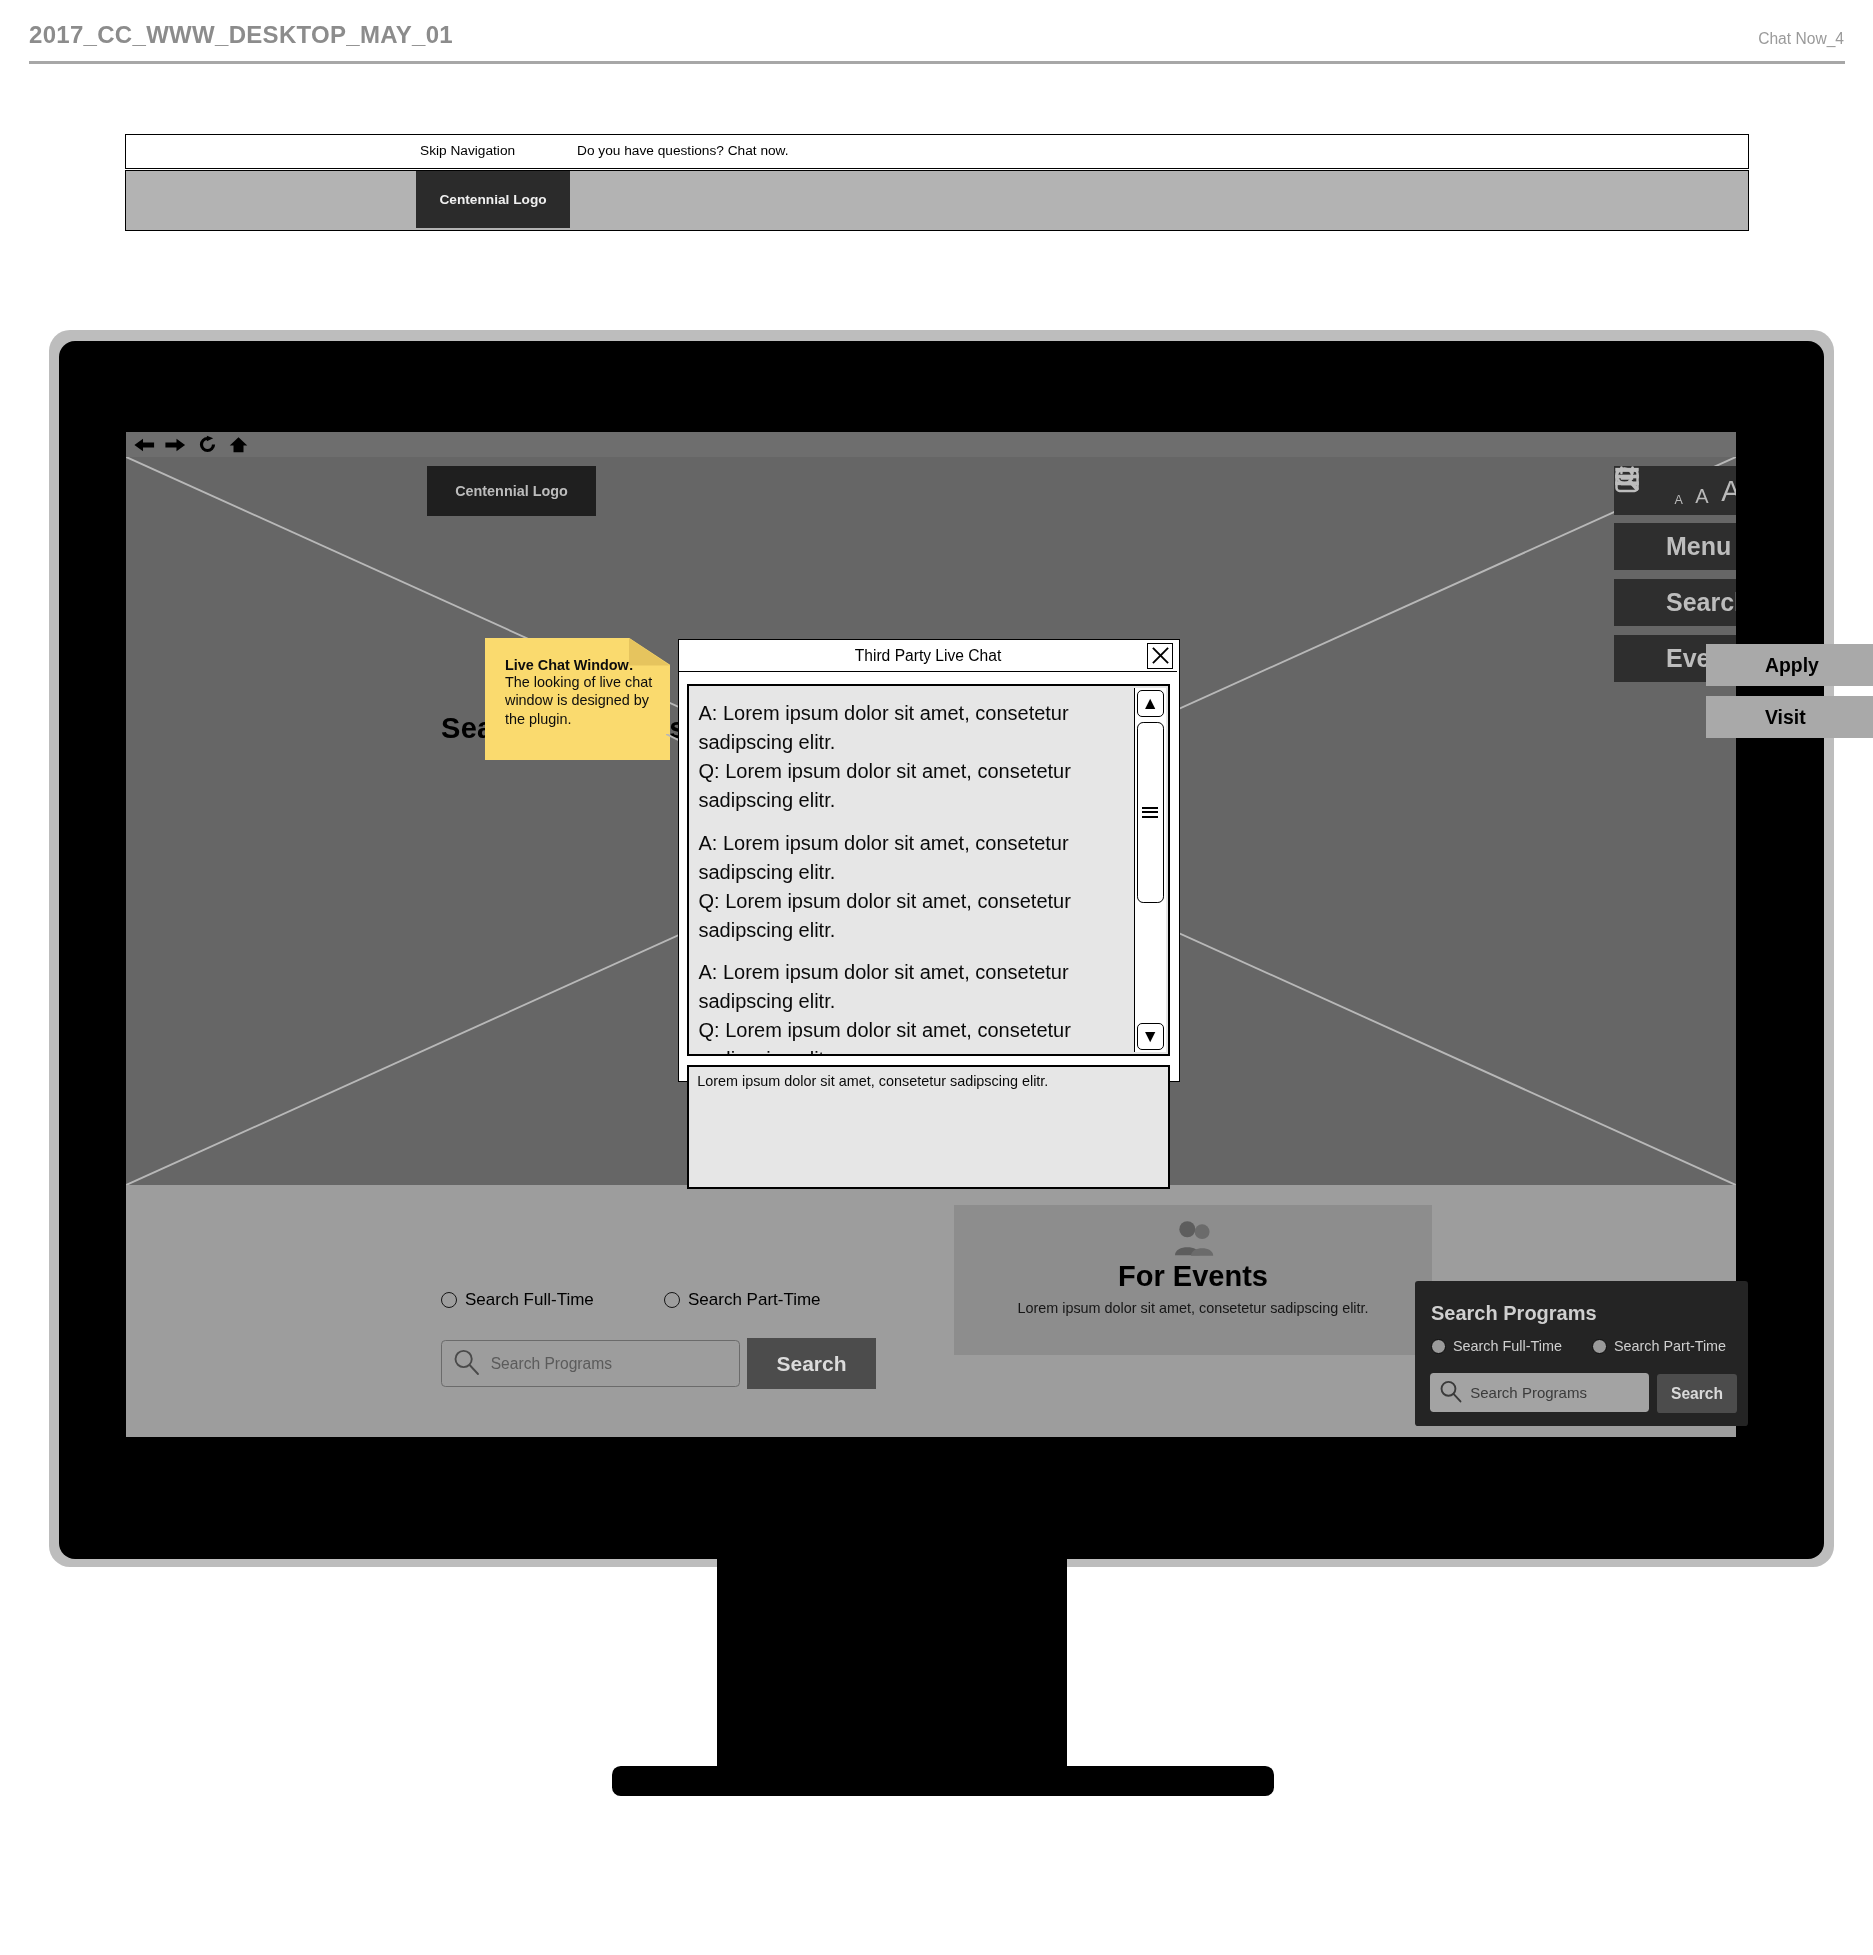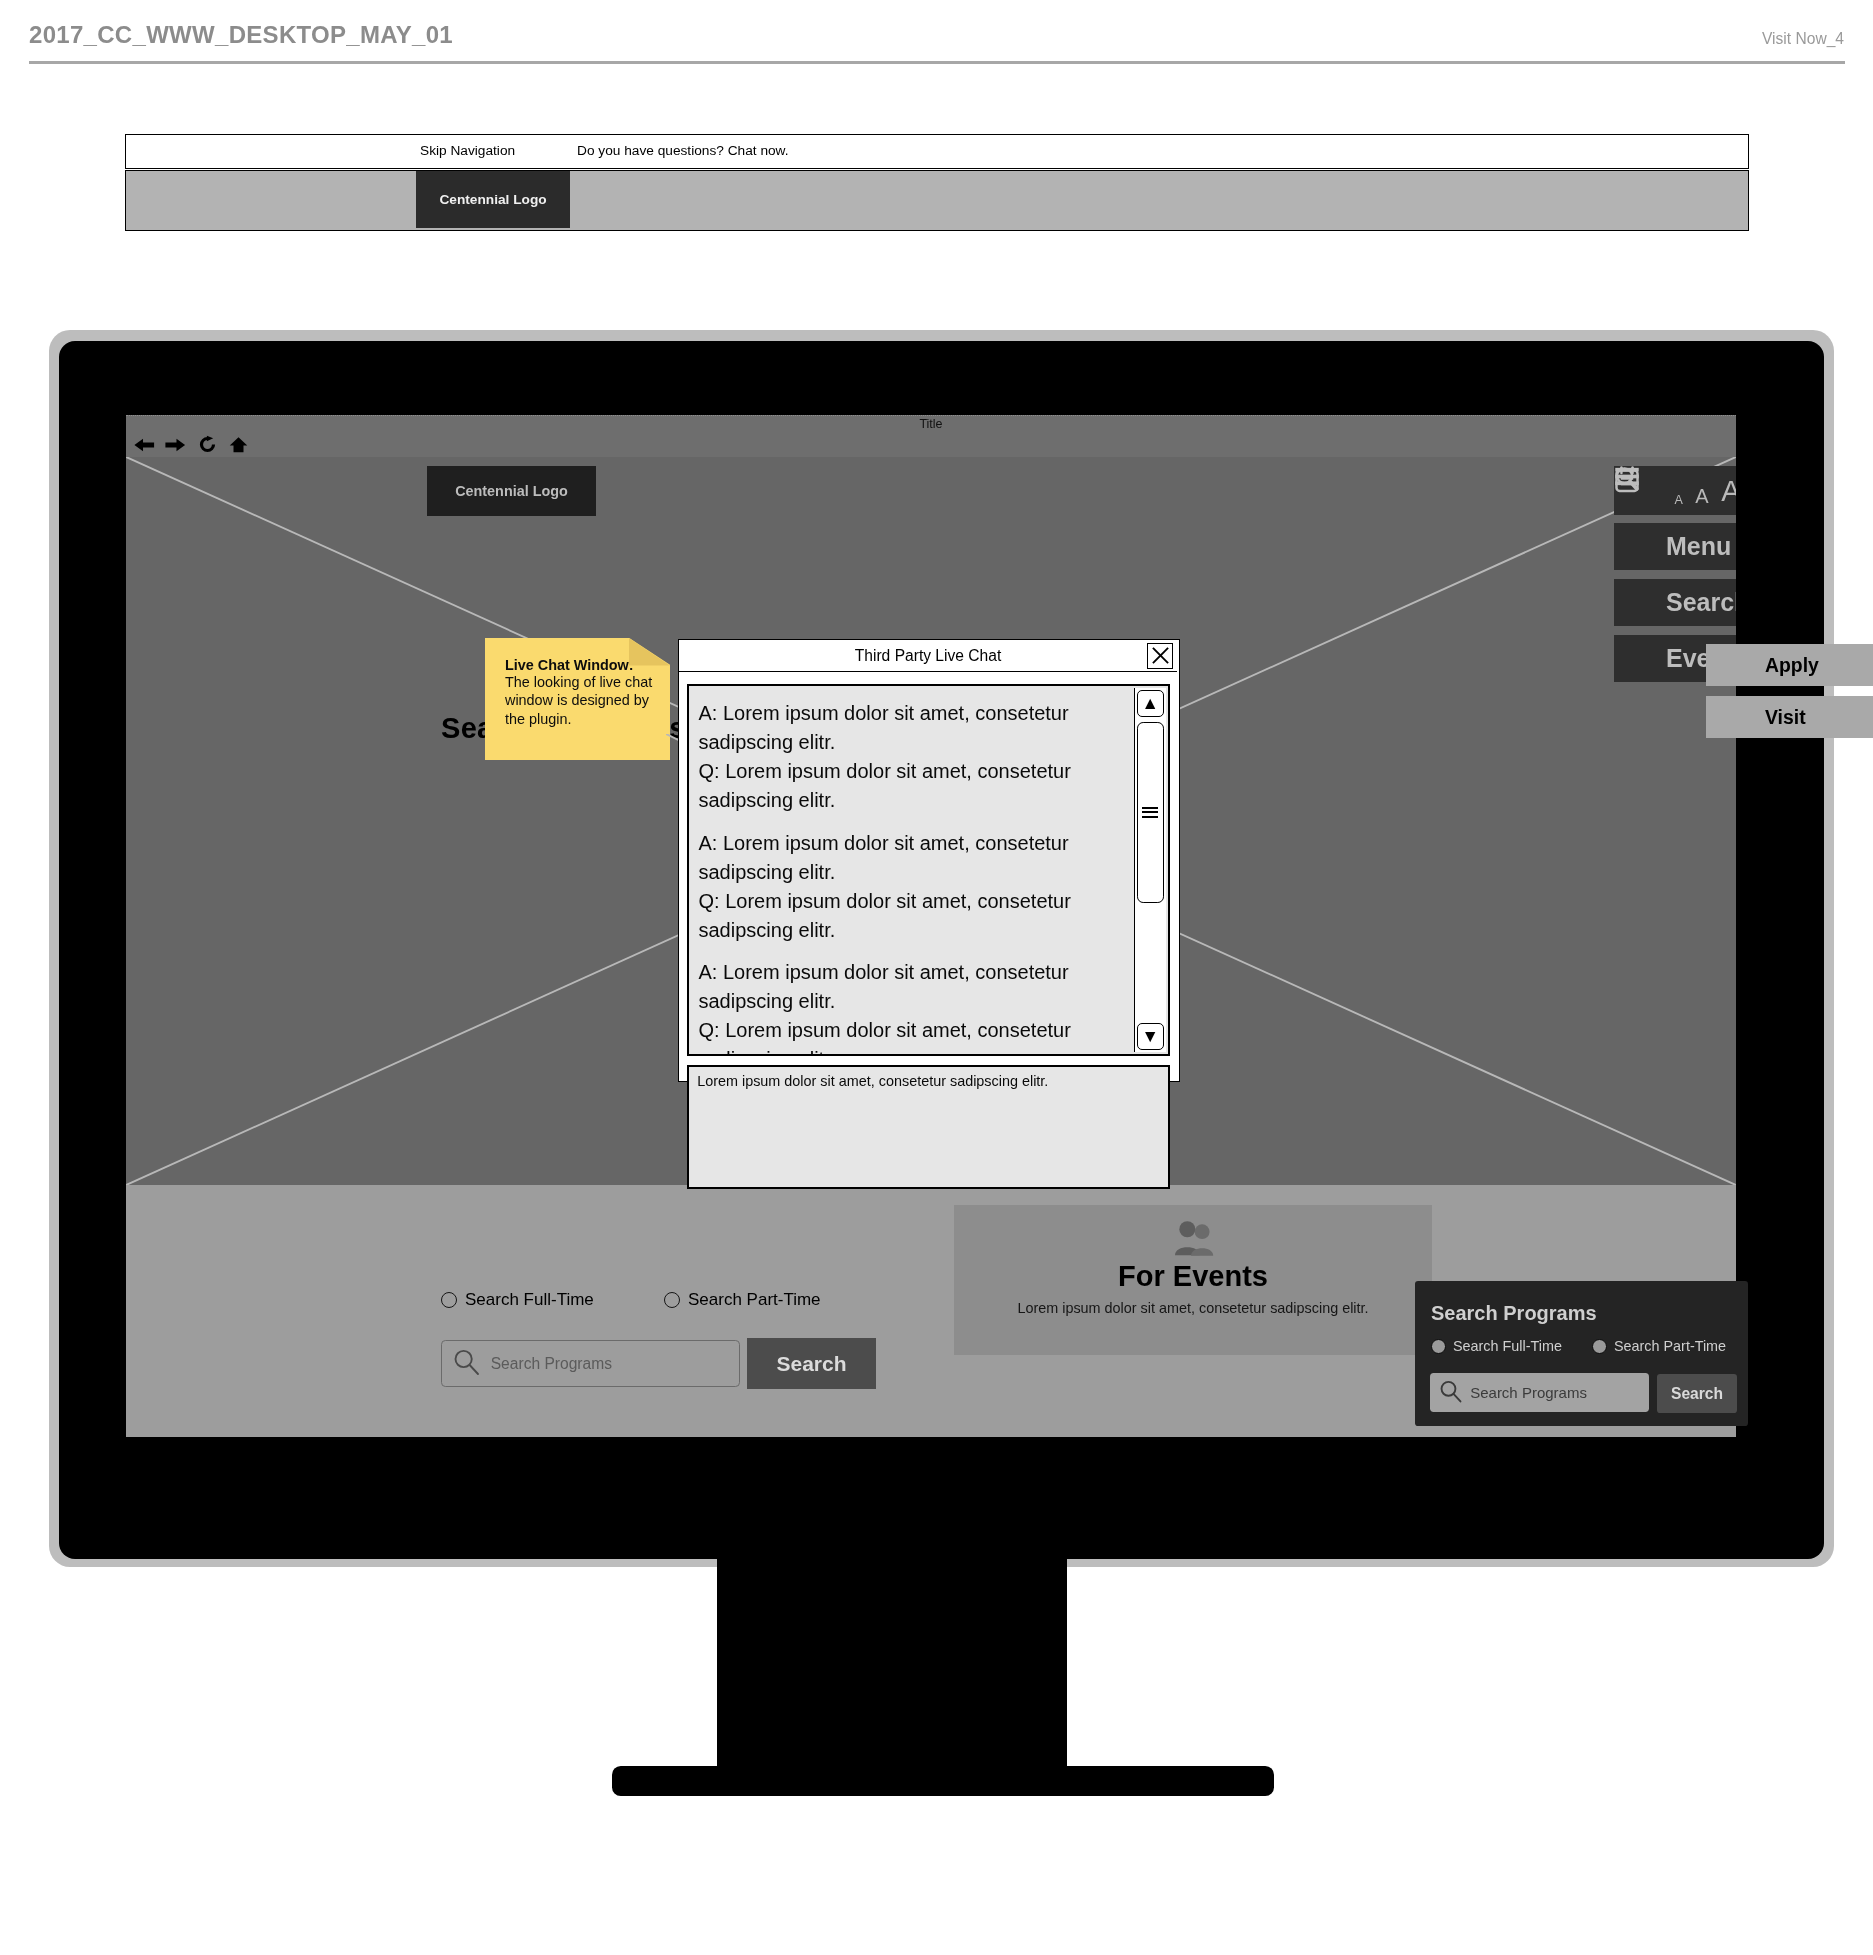--- a/index.html
+++ b/index.html
@@ -288,21 +288,21 @@
     padding:6.2px 8.7px; font-size:14.4px; color:#0a0a0a;
   }
 
   .mono-ico { display:block; }
 </style>
 </head>
 <body>
 
 <div id="doc-header">
   <div id="doc-title">2017_CC_WWW_DESKTOP_MAY_01</div>
-  <div id="doc-rightlabel">Visit Now_4</div>
+  <div id="doc-rightlabel">Chat Now_4</div>
   <div id="doc-rule"></div>
 </div>
 
 <div id="topnav">
   <div id="topnav-utility">
     <div id="topnav-skip">Skip Navigation</div>
     <div id="topnav-chatq">Do you have questions? Chat now.</div>
   </div>
   <div id="topnav-band">
     <div id="topnav-logo">Centennial Logo</div>
@@ -311,23 +311,20 @@
 
 <div id="monitor">
   <div id="monitor-bezel"></div>
   <div id="monitor-screen"></div>
 </div>
 <div id="monitor-neck"></div>
 <div id="monitor-base"></div>
 
 <div id="browser">
 
-  <div id="browser-titlebar">
-    <div id="browser-title">Title</div>
-  </div>
 
   <div id="browser-toolbar">
     <div class="nav-ico">
       <svg class="mono-ico" width="22.5" height="16" viewBox="0 0 36 26">
           <path d="M2 13 L16 3 L16 9 L34 9 L34 17 L16 17 L16 23 Z" fill="#000"></path>
         </svg>
     </div>
     <div class="nav-ico">
       <svg class="mono-ico" width="22.5" height="16" viewBox="0 0 36 26">
           <path d="M34 13 L20 3 L20 9 L2 9 L2 17 L20 17 L20 23 Z" fill="#000"></path>

